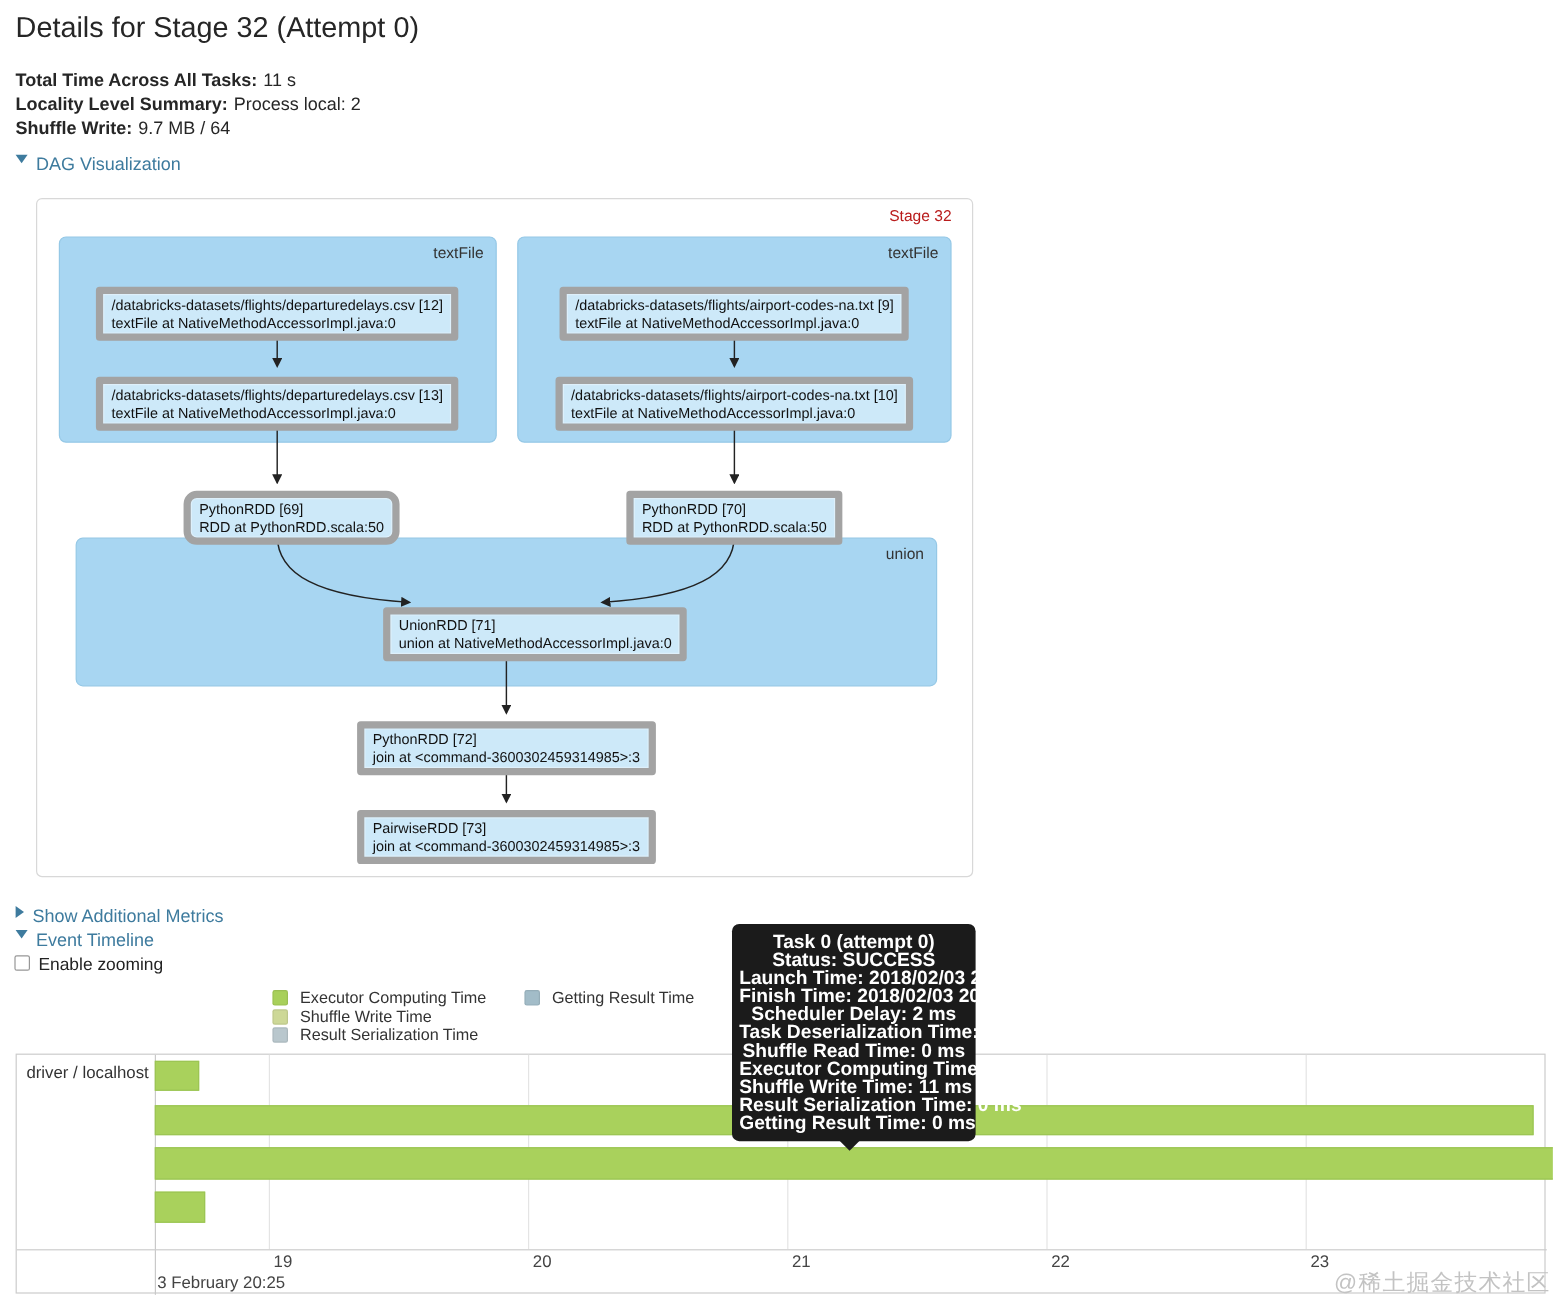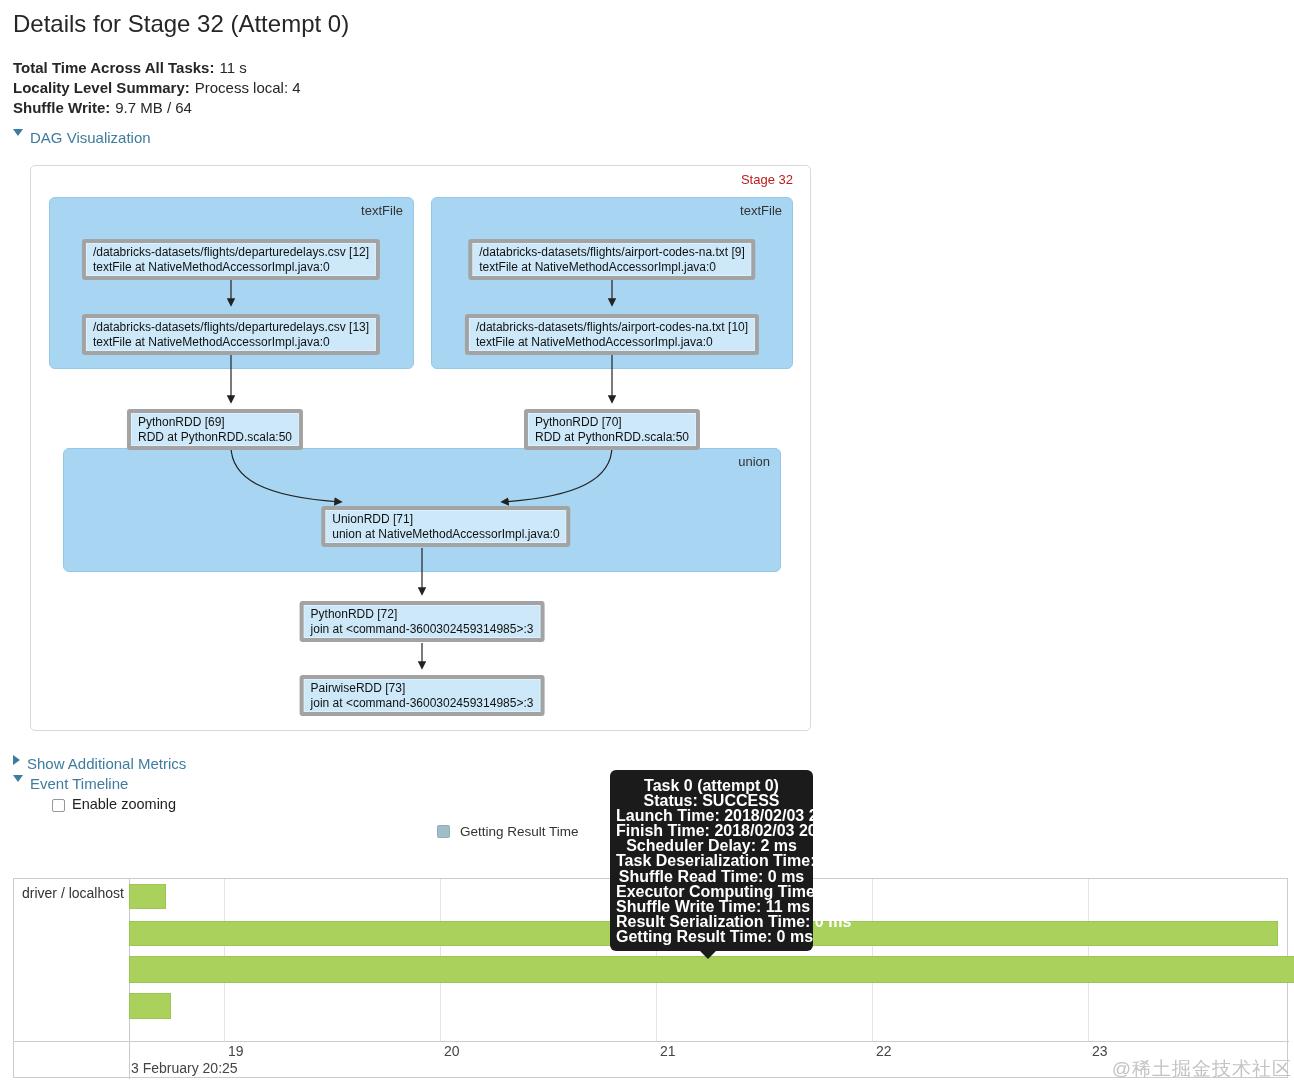--- a/index.html
+++ b/index.html
@@ -17,34 +17,34 @@
   .tri { display:inline-block; width:0; height:0; margin-right:7px; }
   .tri-down { border-left:5px solid transparent; border-right:5px solid transparent; border-top:7px solid #3e7b9e; }
   .tri-right { border-top:5px solid transparent; border-bottom:5px solid transparent; border-left:7px solid #3e7b9e; }
 
   
   .dag-box { position:absolute; left:30px; top:165px; width:781px; height:566px;
              background:#fff; border:1px solid #d8d8d8; border-radius:5px; }
   .stage-label { position:absolute; top:6px; right:17px; font-size:13px; color:#b91c1c; }
   .cluster { position:absolute; background:#a8d6f2; border:1px solid #95c8e6; border-radius:6px; }
   .cluster-label { position:absolute; top:5px; right:10px; font-size:13px; color:#333; }
-  .dag-node { position:absolute; transform:translateX(-50%); background:#cde9f9; border:4px solid #a3a3a3;
+  .dag-node { position:absolute; transform:translateX(-50%); background:#cde9f9; border:6px solid #a3a3a3;
               border-radius:3px; padding:2px 7px; font-size:12px; line-height:14.5px; color:#111;
               white-space:nowrap; box-shadow:0 0 0 1px rgba(255,255,255,0.35) inset; }
   .dag-arrows { position:absolute; left:0; top:0; pointer-events:none; }
 
   
   .legend { position:absolute; left:12px; top:824px; width:640px; height:48px; }
   .legend-col { position:absolute; top:0; }
   .legend-row { display:flex; align-items:center; height:15.5px; }
   .legend-chip { width:13px; height:13px; border-radius:2px; margin-right:10px; flex:0 0 13px;
                  box-shadow:inset 0 0 0 1px rgba(0,0,0,0.08); }
   .legend-label { font-size:13.5px; color:#333; white-space:nowrap; }
 
-  .zoom-row { position:absolute; left:12px; top:796px; display:flex; align-items:flex-end;margin-left:40px; }
+  .zoom-row { position:absolute; left:12px; top:796px; display:flex; align-items:flex-start; }
   .checkbox { width:13px; height:13px; border:1px solid #979797; border-radius:2px; background:#fff; margin-right:7px; }
   .zoom-label { font-size:14.5px; color:#222; }
 
   
   .chart { position:absolute; left:13px; top:878px; width:1275px; height:200px; border:1px solid #ccc; }
   .group-label { position:absolute; left:8px; top:6px; font-size:14px; color:#333; }
   .col-sep { position:absolute; left:115px; top:0; width:1px; height:200px; background:#c9c9c9; }
   .axis-line { position:absolute; left:0; top:162px; width:1275px; height:1px; background:#ccc; }
   .gridline { position:absolute; top:0; width:1px; height:162px; background:#e4e4e4; }
   .tick-label { position:absolute; top:164px; font-size:14px; color:#444; }
@@ -66,21 +66,21 @@
 
 <div class="page">
 
   <h1 class="page-title">Details for Stage 32 (Attempt 0)</h1>
 
   <div class="summary">
     <div class="row">
       <span class="sum-label">Total Time Across All Tasks:</span><span class="sum-val">11 s</span>
     </div>
     <div class="row">
-      <span class="sum-label">Locality Level Summary:</span><span class="sum-val">Process local: 4</span>
+      <span class="sum-label">Locality Level Summary:</span><span class="sum-val">Process local: 2</span>
     </div>
     <div class="row">
       <span class="sum-label">Shuffle Write:</span><span class="sum-val">9.7 MB / 64</span>
     </div>
   </div>
 
   <div class="toggle" style="left:13px; top:129px;">
     <span class="tri tri-down"></span>
     <span>DAG Visualization</span>
   </div>
@@ -125,21 +125,21 @@
       <div>textFile at NativeMethodAccessorImpl.java:0</div>
     </div>
     <div class="dag-node" style="left:581px; top:73px;">
       <div>/databricks-datasets/flights/airport-codes-na.txt [9]</div>
       <div>textFile at NativeMethodAccessorImpl.java:0</div>
     </div>
     <div class="dag-node" style="left:581px; top:148px;">
       <div>/databricks-datasets/flights/airport-codes-na.txt [10]</div>
       <div>textFile at NativeMethodAccessorImpl.java:0</div>
     </div>
-    <div class="dag-node" style="left:184px; top:243px;">
+    <div class="dag-node" style="left:212px; top:243px;border-radius:11px;">
       <div>PythonRDD [69]</div>
       <div>RDD at PythonRDD.scala:50</div>
     </div>
     <div class="dag-node" style="left:581px; top:243px;">
       <div>PythonRDD [70]</div>
       <div>RDD at PythonRDD.scala:50</div>
     </div>
     <div class="dag-node" style="left:391px; top:340px;margin-left:24px;">
       <div>UnionRDD [71]</div>
       <div>union at NativeMethodAccessorImpl.java:0</div>
@@ -163,20 +163,34 @@
     <span class="tri tri-down"></span>
     <span>Event Timeline</span>
   </div>
 
   <div class="zoom-row">
     <span class="checkbox"></span>
     <span class="zoom-label">Enable zooming</span>
   </div>
 
   <div class="legend">
+      <div class="legend-col" style="left: 215px;">
+        <div class="legend-row">
+          <span class="legend-chip" style="background: rgb(168, 208, 90);"></span>
+          <span class="legend-label">Executor Computing Time</span>
+        </div>
+        <div class="legend-row">
+          <span class="legend-chip" style="background: rgb(205, 216, 151);"></span>
+          <span class="legend-label">Shuffle Write Time</span>
+        </div>
+        <div class="legend-row">
+          <span class="legend-chip" style="background: rgb(185, 199, 205);"></span>
+          <span class="legend-label">Result Serialization Time</span>
+        </div>
+      </div>
       <div class="legend-col" style="left: 425px;">
         <div class="legend-row">
           <span class="legend-chip" style="background: rgb(162, 188, 200);"></span>
           <span class="legend-label">Getting Result Time</span>
         </div>
       </div>
     </div>
 
   <div class="chart">
     <div>

